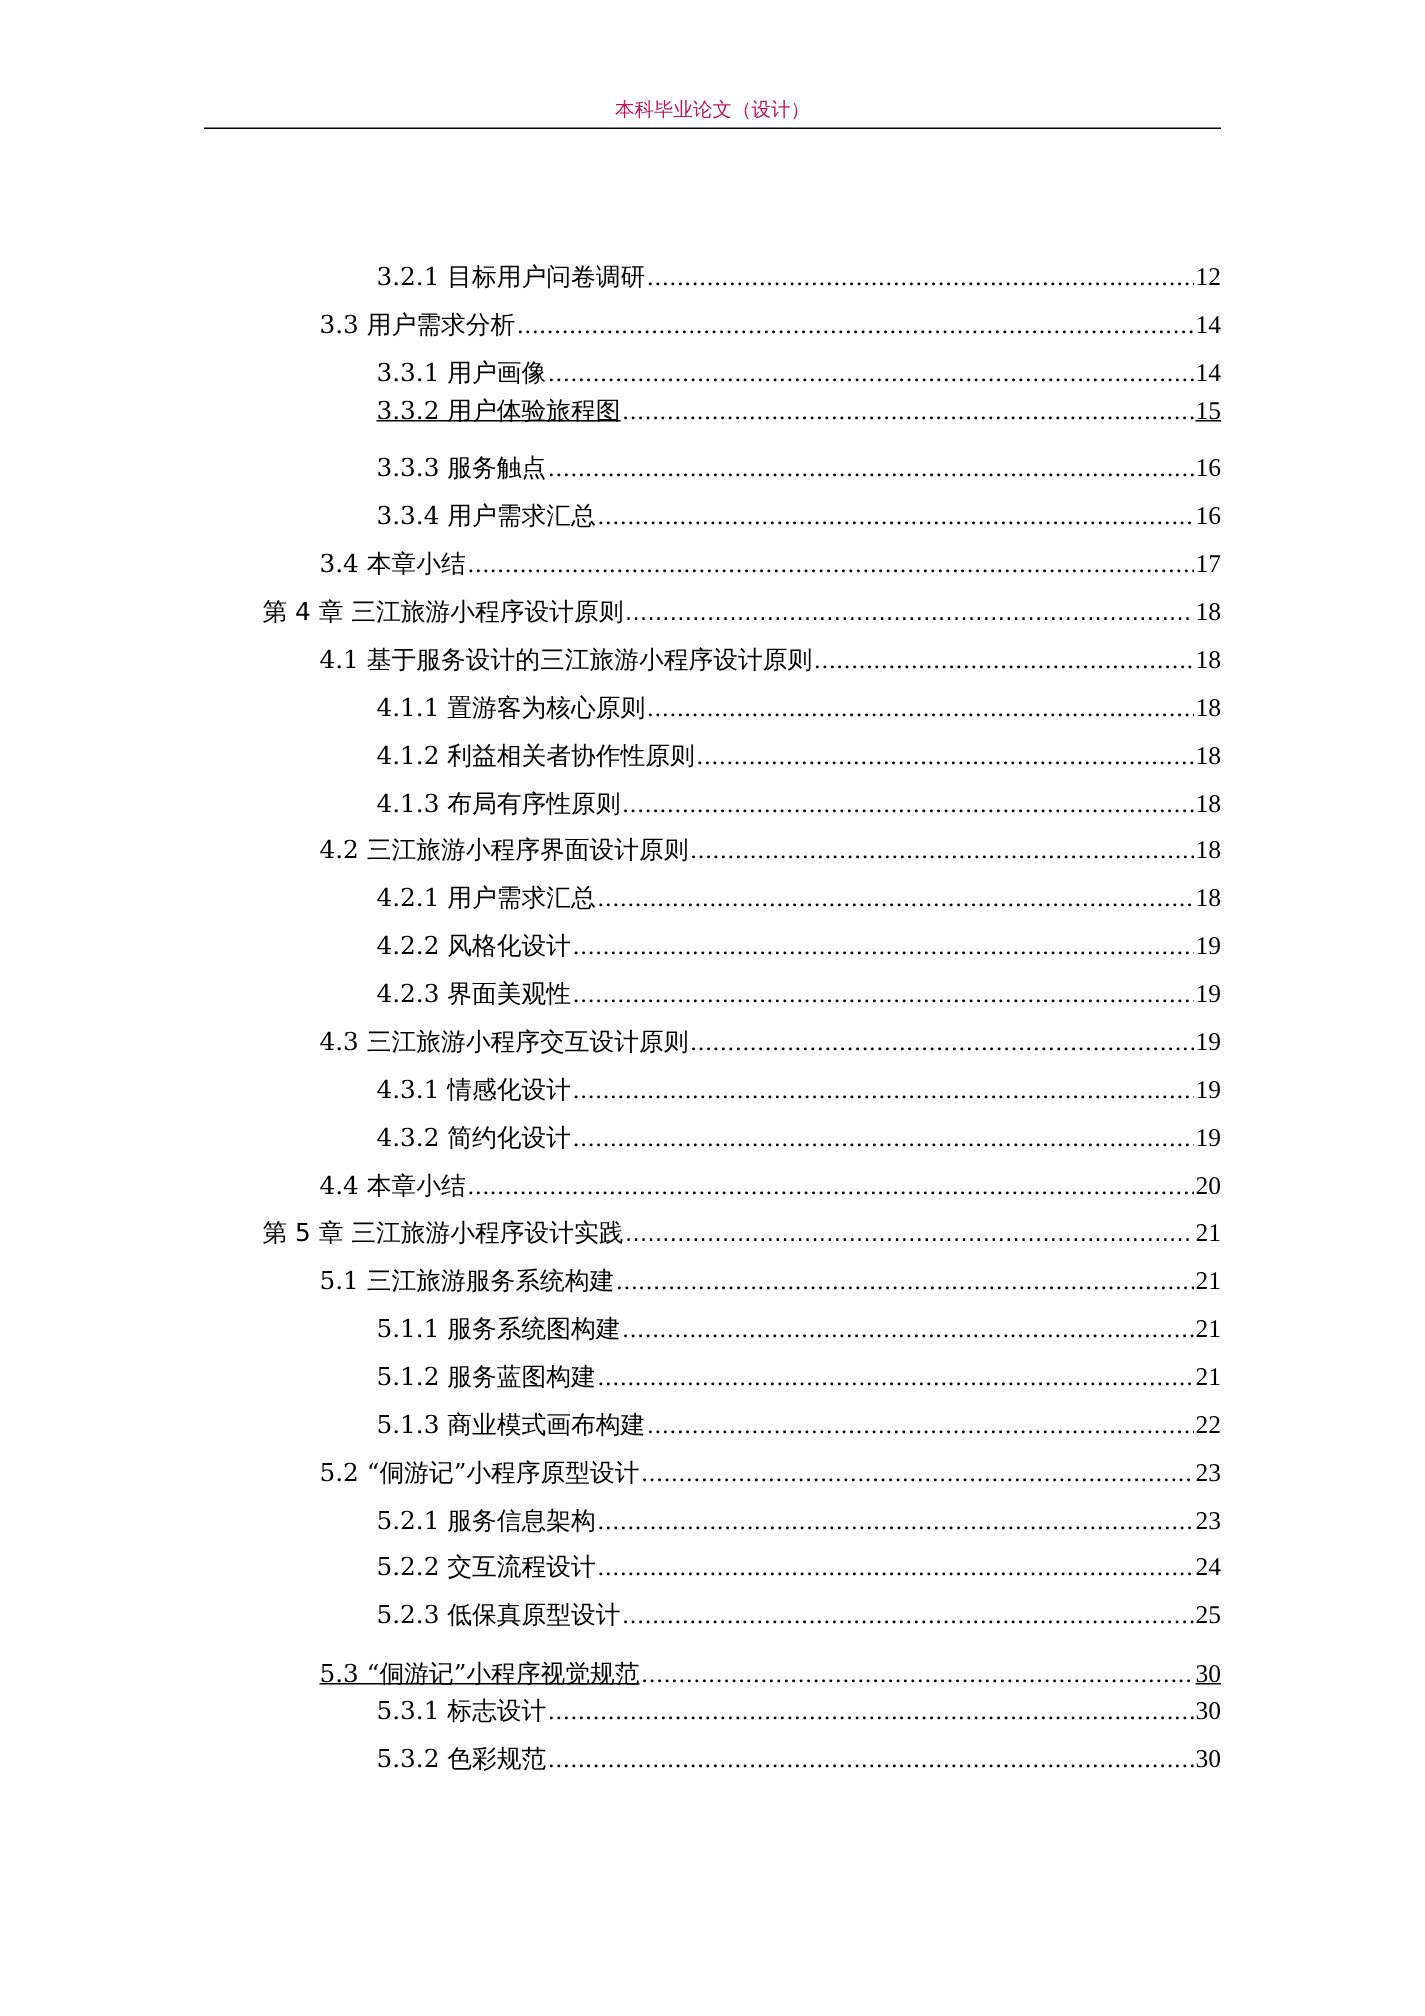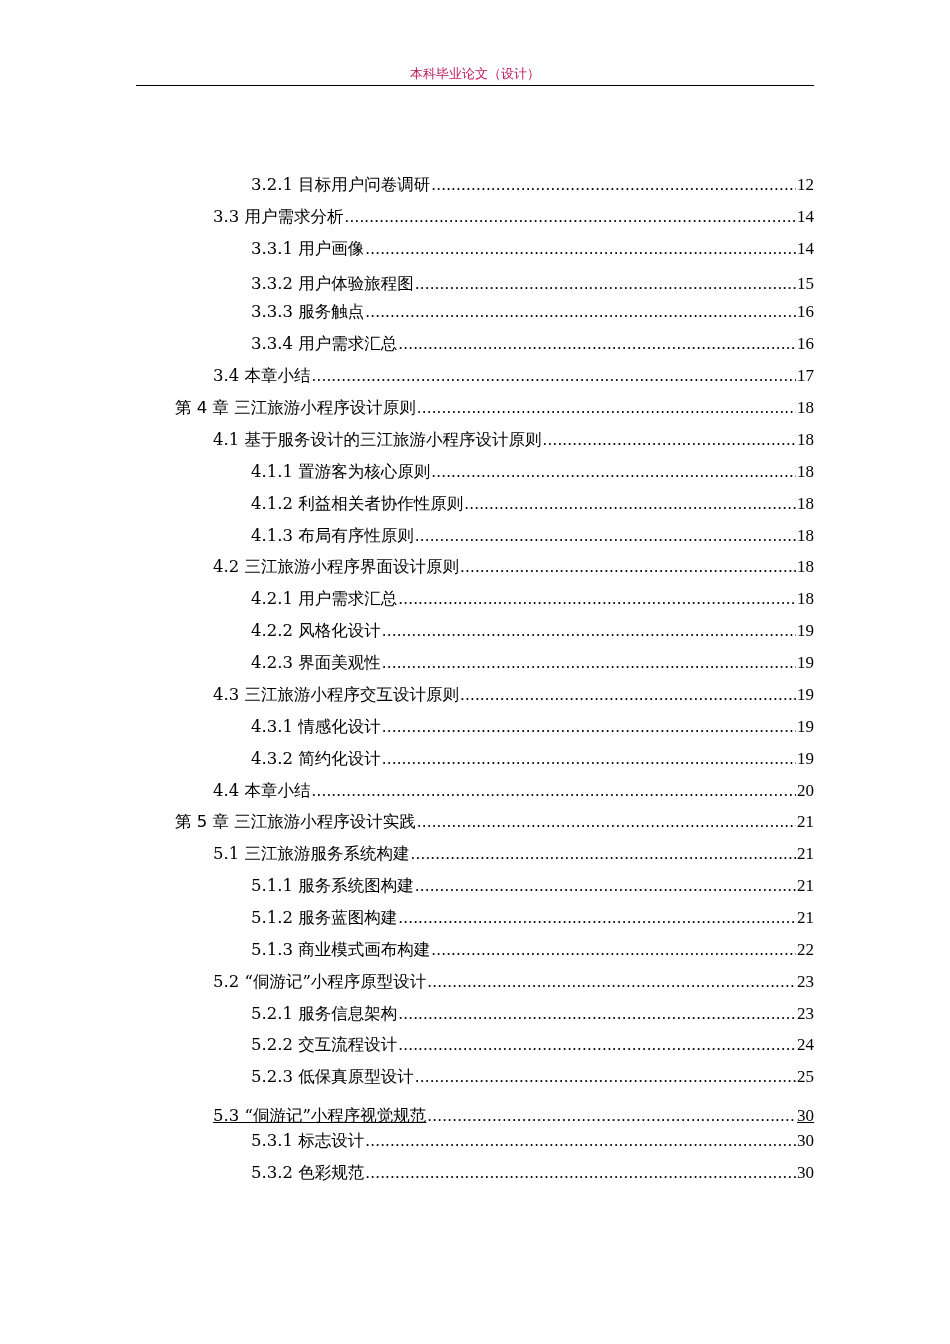--- a/index.html
+++ b/index.html
@@ -36,21 +36,21 @@
     <div class="toc-row lvl2" style="top: 31.87px;">
       <span class="toc-title">3.3 用户需求分析</span>
       <span class="toc-leader"></span>
       <span class="toc-page">14</span>
     </div>
     <div class="toc-row lvl3" style="top: 63.74px;">
       <span class="toc-title">3.3.1 用户画像</span>
       <span class="toc-leader"></span>
       <span class="toc-page">14</span>
     </div>
-    <div class="toc-row lvl3" style="top: 99px;">
+    <div class="toc-row lvl3" style="top: 89px; text-decoration: underline;">
       <span class="toc-title">3.3.2 用户体验旅程图</span>
       <span class="toc-leader"></span>
       <span class="toc-page">15</span>
     </div>
     <div class="toc-row lvl3" style="top: 127.48px;">
       <span class="toc-title">3.3.3 服务触点</span>
       <span class="toc-leader"></span>
       <span class="toc-page">16</span>
     </div>
     <div class="toc-row lvl3" style="top: 159.35px;">

